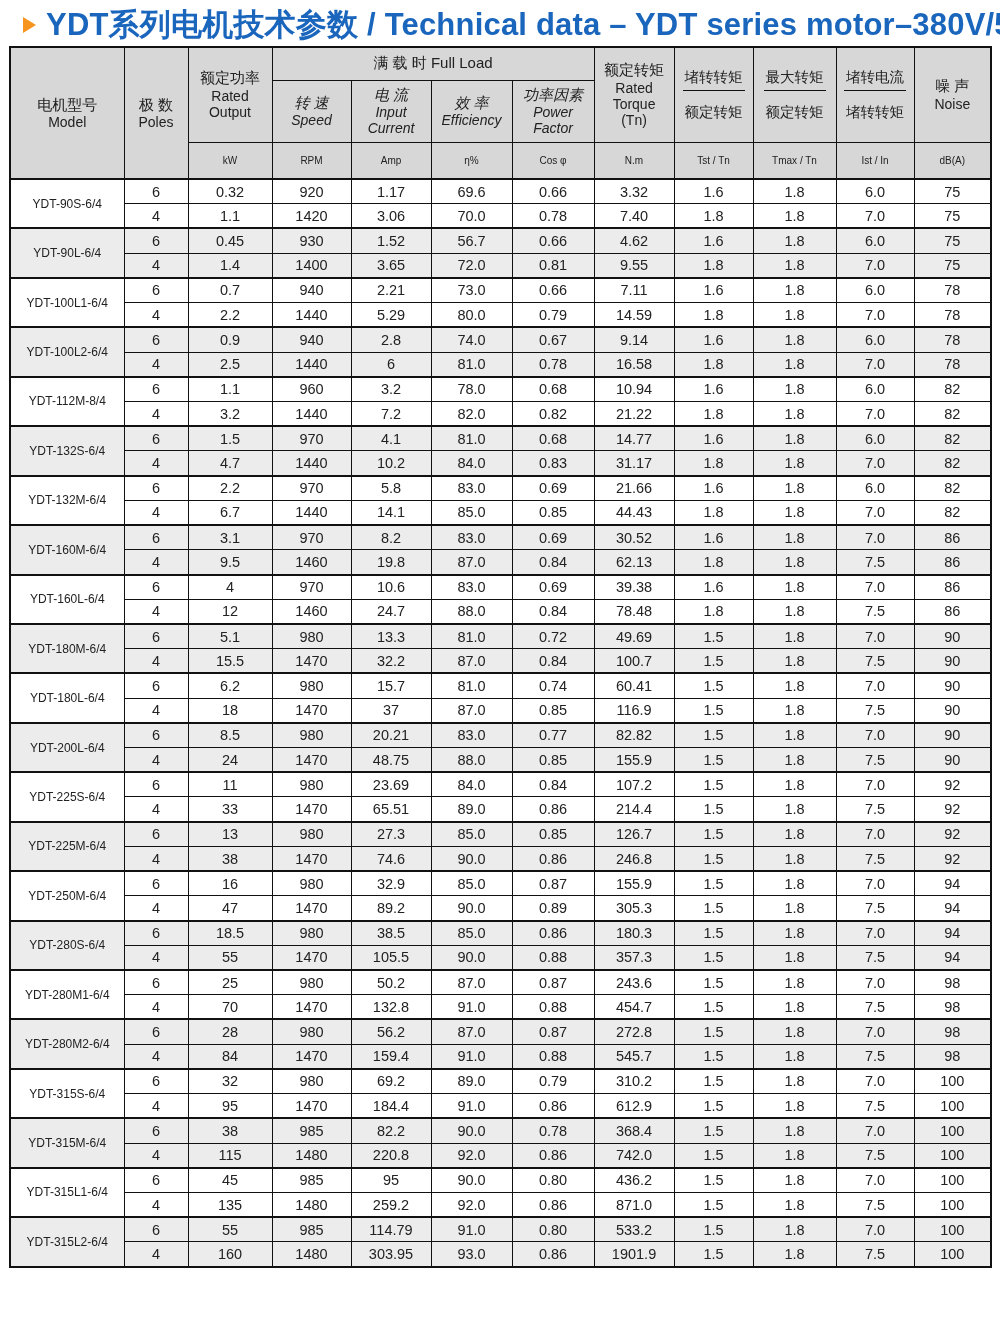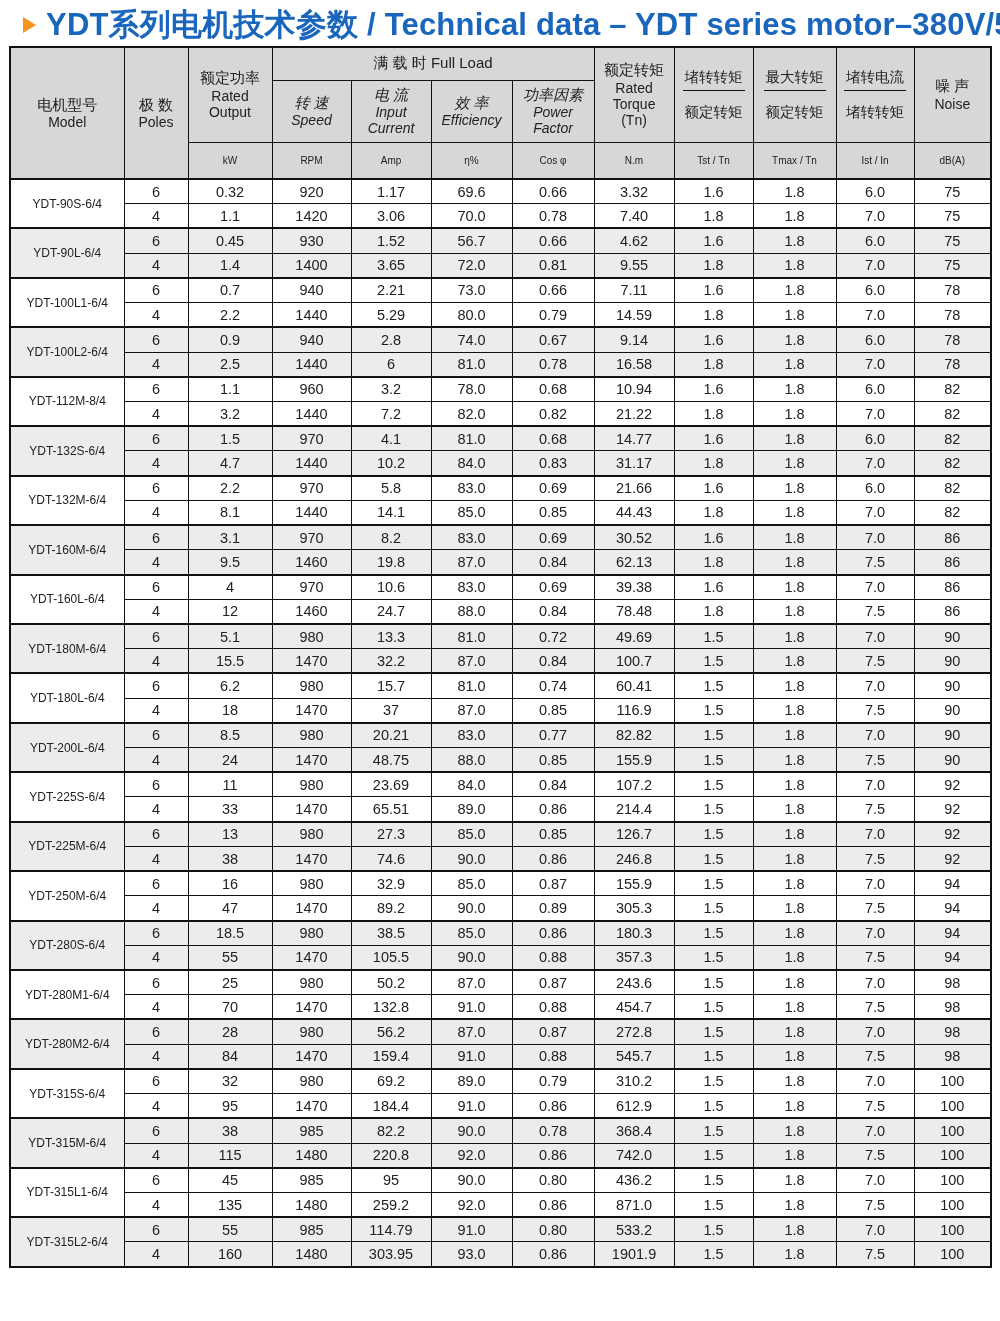--- a/index.html
+++ b/index.html
@@ -331,21 +331,21 @@
           <td>83.0</td>
           <td>0.69</td>
           <td>21.66</td>
           <td>1.6</td>
           <td>1.8</td>
           <td>6.0</td>
           <td>82</td>
         </tr>
         <tr class="group-mid">
           <td>4</td>
-          <td>8.1</td>
+          <td>6.7</td>
           <td>1440</td>
           <td>14.1</td>
           <td>85.0</td>
           <td>0.85</td>
           <td>44.43</td>
           <td>1.8</td>
           <td>1.8</td>
           <td>7.0</td>
           <td>82</td>
         </tr>

